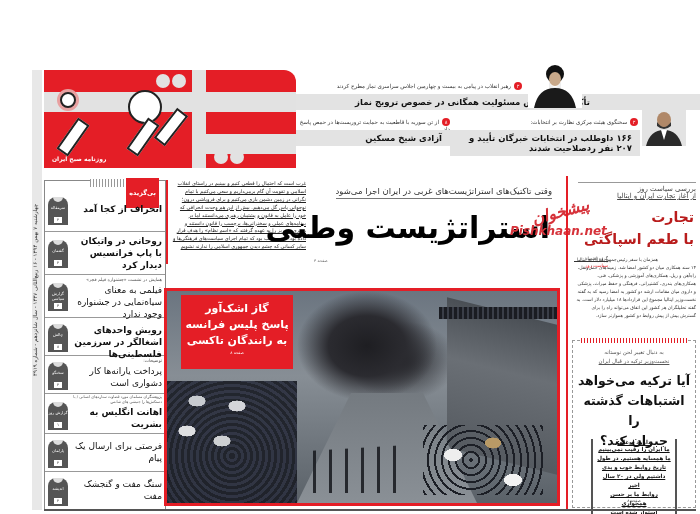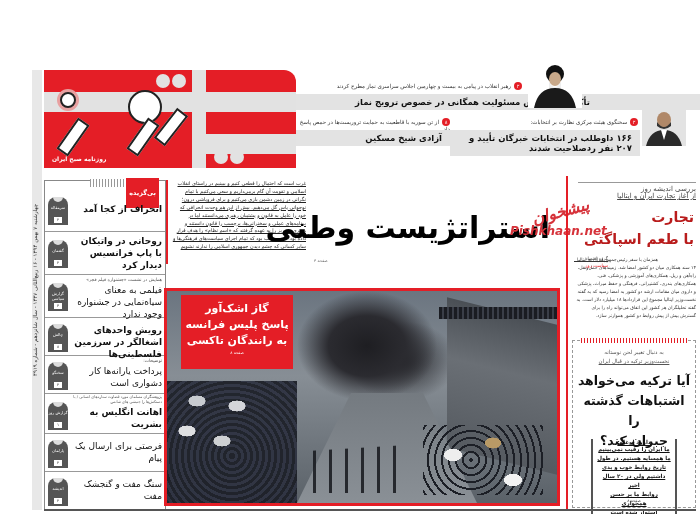--- a/index.html
+++ b/index.html
@@ -240,20 +240,21 @@
         <span class="bn">۲</span>
       </div>
     <div class="side-title" style="top:6px;font-weight:normal;">سنگ مفت و گنجشک مفت</div>
   </div>
 </div>
 
 <div class="abs center-top">
   <div class="ct-text-col">
     <p>غرب است که احتمال را قطعی کنیم و ببینیم در راستای انقلاب اسلامی و تقویت آن گام برمی‌داریم و سعی می‌کنیم با تمام نگرانی در زمین دشمن بازی می‌کنیم و برای فروپاشی درون؛ نوجوانی پاس گل می‌دهیم. بیش از این هم وحدت انحرافی که خود را عامل به قانون و پشتیبان رهبری می‌دانستند اما در برنامه‌های عملی و سخنرانی‌ها، برچسب را قانون دانستند و رهبری سرریز را به عهده گرفتند که «اسم نظام» را هدف قرار داده بود. باید مراقب بود که تمام اجرای سیاست‌های فرهنگی‌ها و سایر کسانی که چشم دیدن جمهوری اسلامی را ندارند نشویم</p>
   </div>
+  <div class="ct-kicker">وقتی تاکتیک‌های استراتژیست‌های غربی در ایران اجرا می‌شود</div>
   <div class="ct-headline">استراتژیست وطنی</div>
   <div class="ct-ref">صفحه ۳</div>
 </div>
 
 <div class="abs watermark">
   <span class="fa">پیشخوان</span>
   <span class="en">Pishkhaan.net</span>
 </div>
 
 <div class="abs photo">
@@ -267,21 +268,21 @@
     <span class="line">گاز اشک‌آور</span>
     <span class="line">پاسخ پلیس فرانسه</span>
     <span class="line">به رانندگان تاکسی</span>
     <span class="ref">صفحه ۸</span>
   </div>
 </div>
 
 <div class="abs red-rule"></div>
 
 <div class="abs rcol">
-  <div class="rc-kick1">بررسی اندیشه روز</div>
+  <div class="rc-kick1">بررسی سیاست روز</div>
   <div class="rc-kick2">از آغاز تجارت ایران و ایتالیا</div>
   <div class="rc-head">
     <div>تجارت</div>
     <div>با طعم اسپاگتی</div>
   </div>
   <div class="rc-body">همزمان با سفر رئیس‌جمهور ایران به ایتالیا ۱۴ سند همکاری میان دو کشور امضا شد. زمینه‌های حمل‌ونقل، راه‌آهن و ریل، همکاری‌های آموزشی و پزشکی، فنی، همکاری‌های بندری، کشتیرانی، فرهنگی و حفظ میراث، پزشکی و داروی میان مقامات ارشد دو کشور به امضا رسید که به گفته نخست‌وزیر ایتالیا مجموع این قراردادها ۱۸ میلیارد دلار است. به گفته تحلیلگران هر کشور این اتفاق می‌تواند راه را برای گسترش بیش از پیش روابط دو کشور هموارتر سازد.</div>
   <div class="rc-author" style="left:4px;right:auto;">
     <span class="nm">گروه اقتصاد</span>
     <span class="tag">سیاست روز</span>
   </div>

